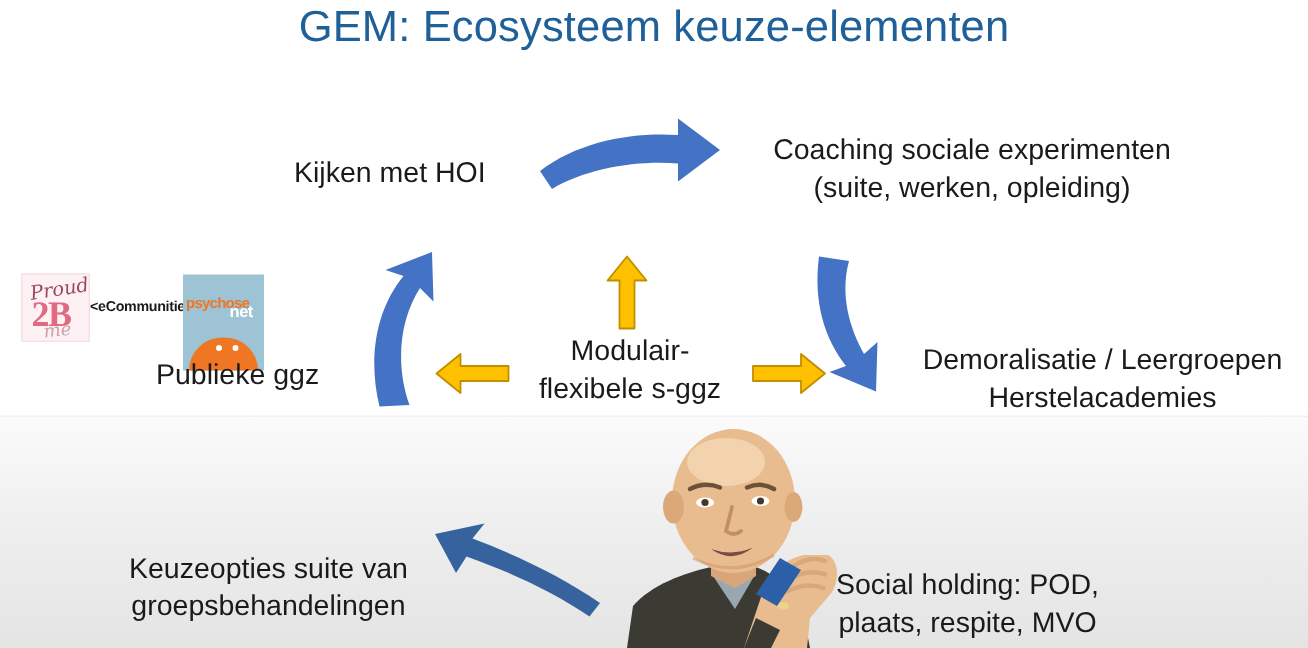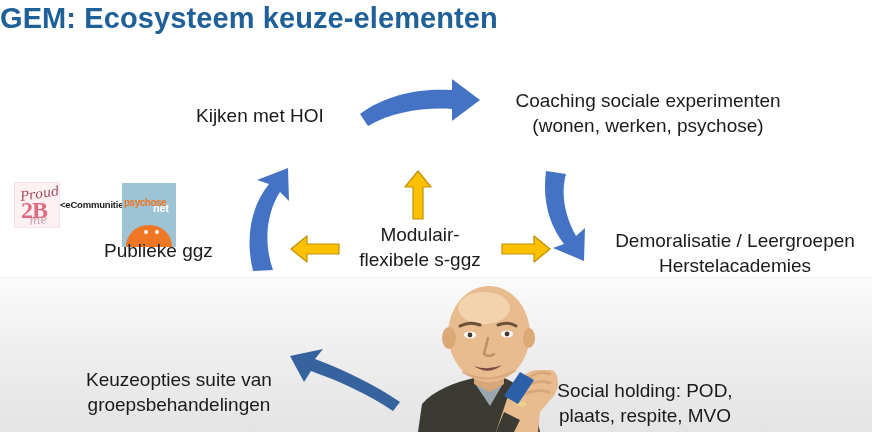--- a/index.html
+++ b/index.html
@@ -35,23 +35,23 @@
     height: 1px;
     background: rgba(0,0,0,0.045);
   }
 
   
   .slide-title {
     position: absolute;
     left: 0;
     top: 2px;
     width: 872px;
-    text-align: left;
+    text-align: center;
     font-size: 29px;
-    font-weight: 700;
+    font-weight: 400;
     color: #1F6099;
     letter-spacing: 0.1px;
     white-space: nowrap;
   }
 
   
   .txt {
     position: absolute;
     color: #1a1a1a;
     font-size: 19px;
@@ -171,21 +171,21 @@
   <svg class="arrow" style="left:356px; top:76px;" width="128" height="54" viewBox="0 0 128 54">
     <path d="M4,38 C30,18 66,12 96,14 L96,3 L124,24 L96,45 L96,33 C68,31 36,36 12,50 Z" fill="#4472C4"></path>
   </svg>
 
   <div class="txt" style="left:196px; top:103px;">
     <div>Kijken met HOI</div>
   </div>
 
   <div class="txt center" style="left:502px; top:88px; width:292px;">
     <div>Coaching sociale experimenten</div>
-    <div>(wonen, werken, psychose)</div>
+    <div>(suite, werken, opleiding)</div>
   </div>
 
   <svg class="arrow" style="left:540px; top:168px;" width="68" height="96" viewBox="0 0 68 96">
     <path d="M6,3 C2,34 10,58 24,76 L13,80 L44,93 L45,60 L36,68 C26,50 20,28 26,6 Z" fill="#4472C4"></path>
   </svg>
 
   <div class="txt center" style="left:598px; top:228px; width:274px;">
     <div>Demoralisatie / Leergroepen</div>
     <div>Herstelacademies</div>
   </div>

